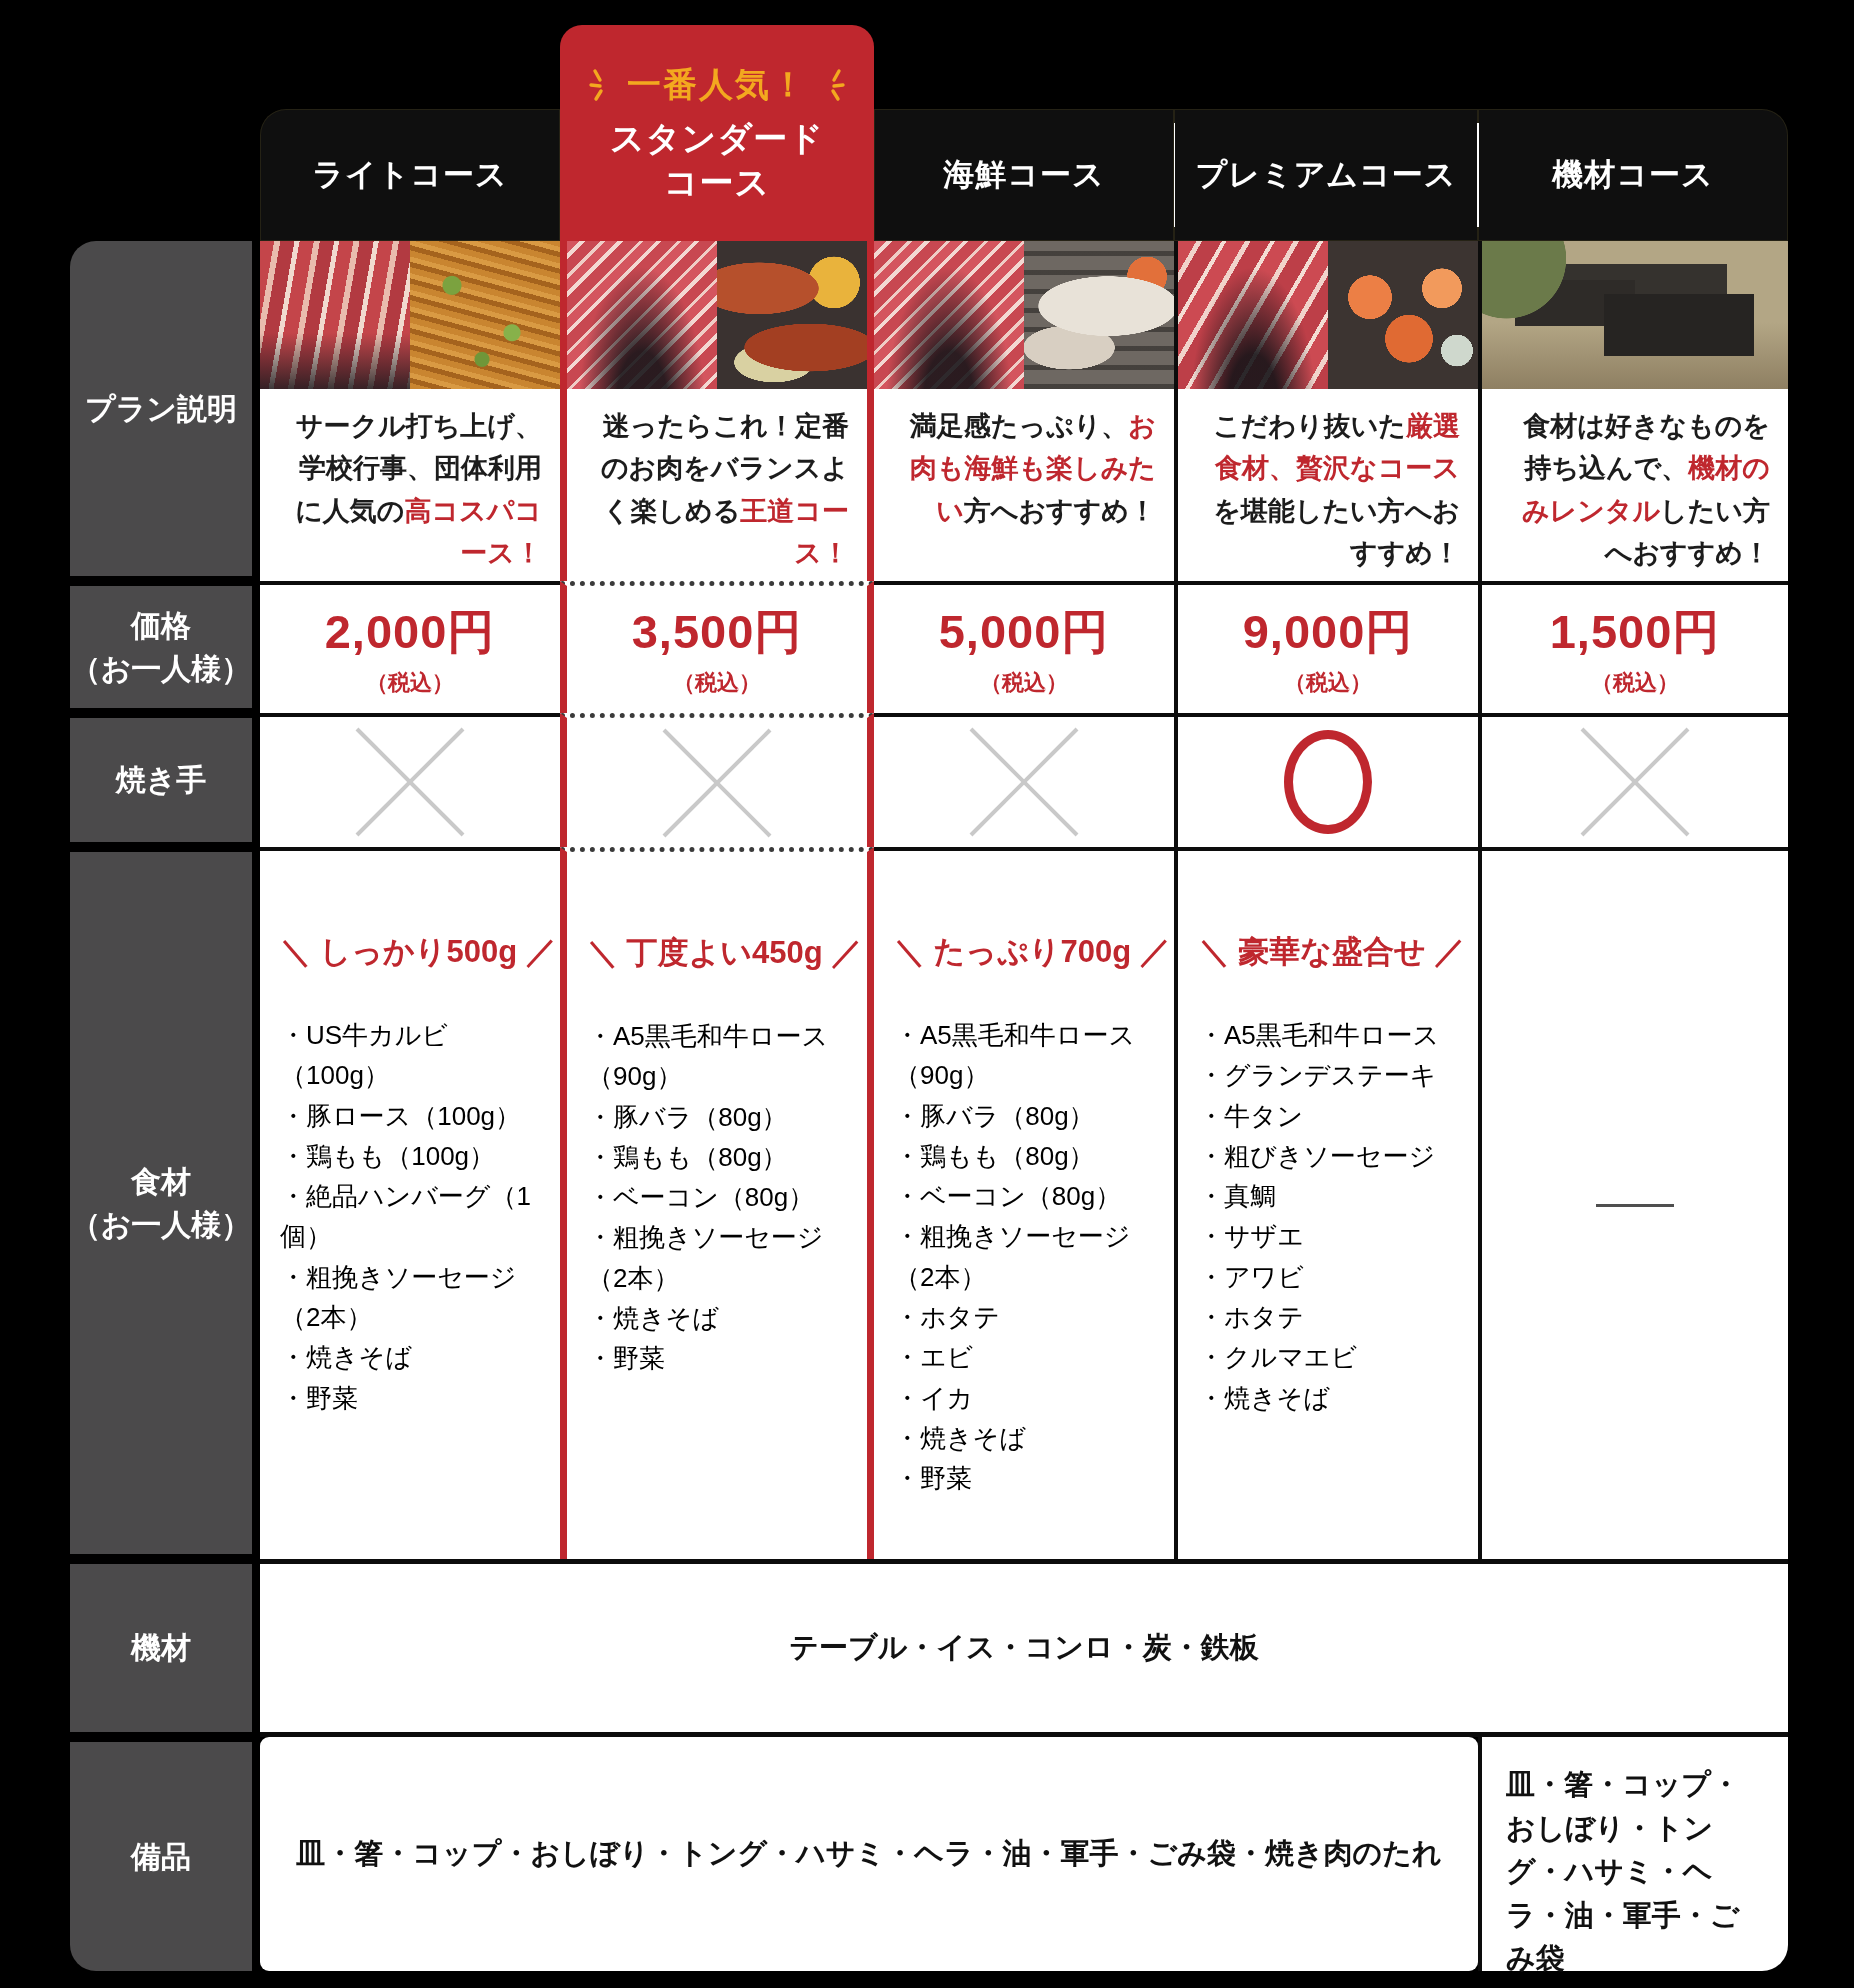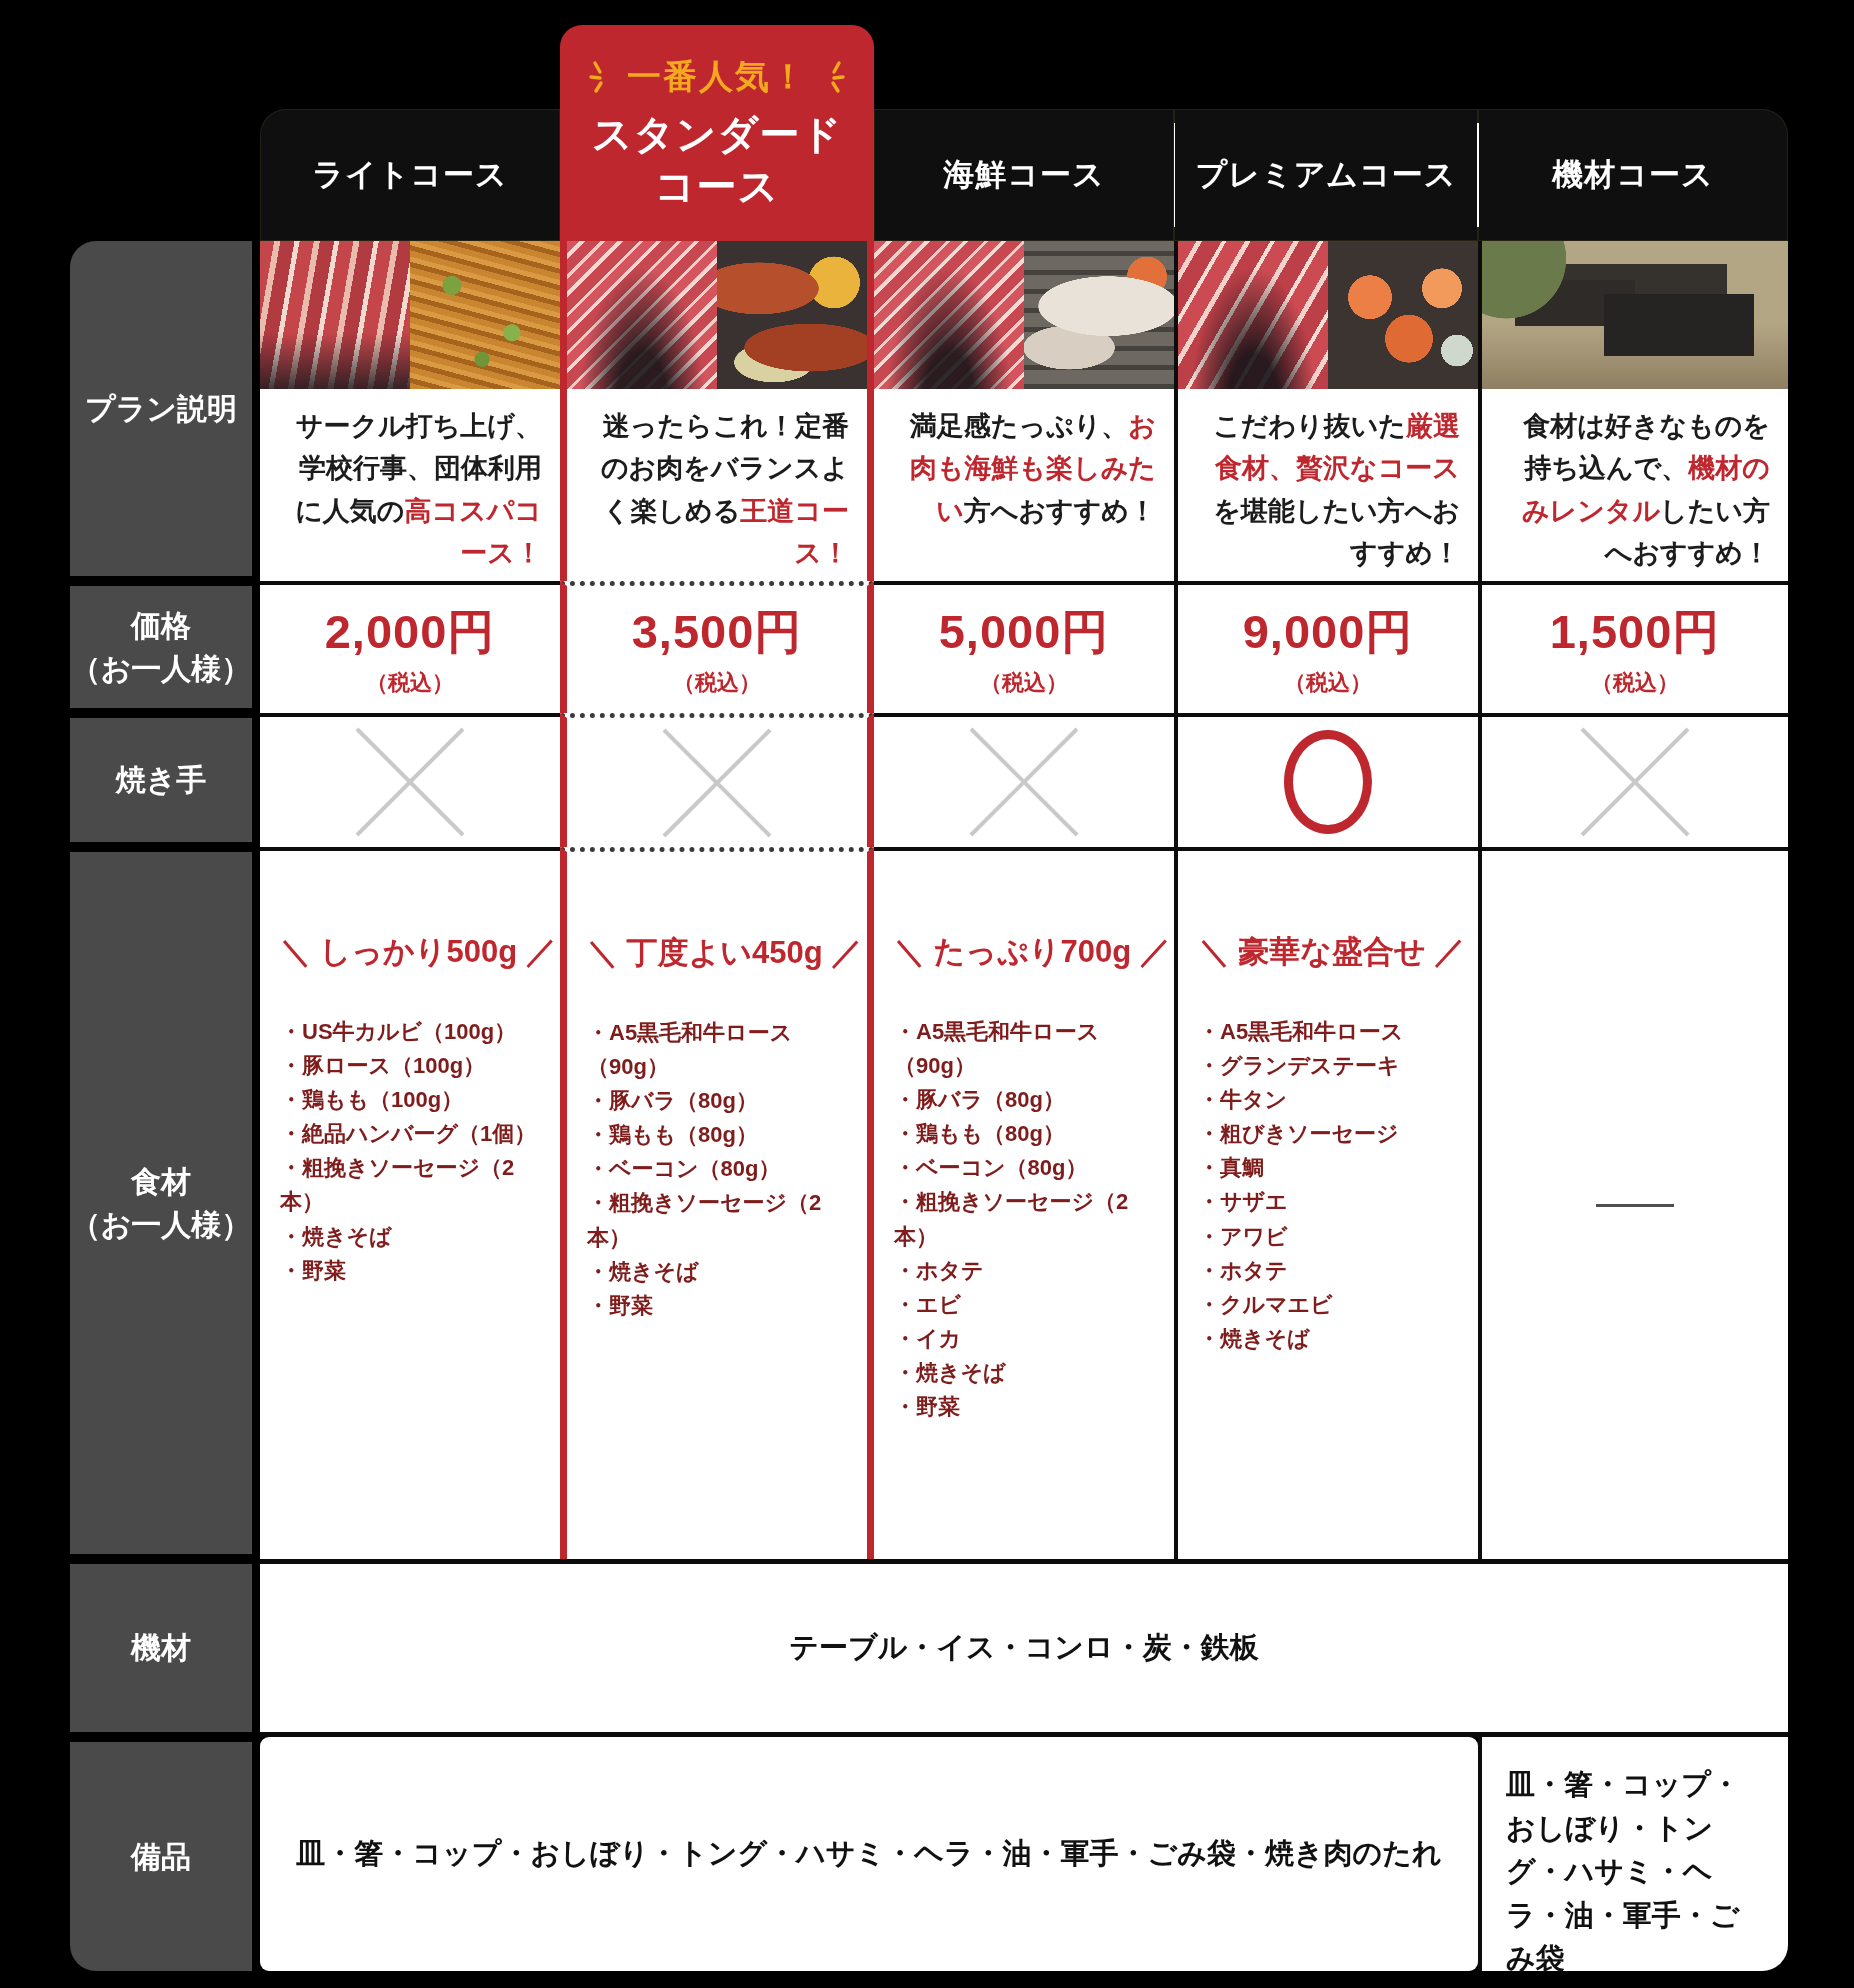--- a/index.html
+++ b/index.html
@@ -45,21 +45,21 @@
   .badge-cell{background:transparent;box-shadow:none;overflow:visible;}
   .badge{
     position:absolute;left:0;right:0;bottom:0;height:216px;
     background:var(--red);border-radius:22px 22px 0 0;
     display:flex;flex-direction:column;align-items:center;justify-content:center;gap:8px;
   }
   .badge-top{display:flex;align-items:center;gap:12px;color:var(--yellow);
     font-size:34px;font-weight:800;letter-spacing:2px;}
   .spark{width:26px;height:34px;}
   .spark.flip{transform:scaleX(-1);}
-  .badge-name{color:#fff;font-size:40px;font-weight:800;}
+  .badge-name{color:#fff;font-size:34px;font-weight:800;}
   
   .img{display:flex;overflow:hidden;}
   .ph{flex:1;height:100%;}
   .ph-meat{background:
     linear-gradient(to bottom,rgba(40,40,45,0) 62%,rgba(30,28,32,.85)),
     repeating-linear-gradient(100deg,#c4454a 0 14px,#e9bcae 14px 20px,#b23a41 20px 34px,#f1dacf 34px 39px);
     background-color:#57524e;}
   .ph-yakisoba{background:
     radial-gradient(circle at 28% 30%,#7ba23f 0 9px,transparent 10px),
     radial-gradient(circle at 68% 62%,#87b14a 0 8px,transparent 9px),
@@ -113,21 +113,21 @@
   .mark-x{width:112px;height:112px;}
   .mark-x::before,.mark-x::after{
     content:"";position:absolute;top:54px;left:-19px;width:150px;height:4px;background:var(--mark-gray);
   }
   .mark-x::before{transform:rotate(45deg);}
   .mark-x::after{transform:rotate(-45deg);}
   .mark-o{width:88px;height:104px;border:9px solid var(--red);border-radius:50%;}
   
   .ingr{padding:80px 12px 0 20px;}
   .portion{color:var(--red);font-size:31px;font-weight:800;text-align:center;margin-bottom:42px;white-space:nowrap;}
-  .items{font-size:22px;font-weight:700;color:#7f1d1d;line-height:1.55;}
+  .items{font-size:26px;font-weight:400;color:#000000;line-height:1.55;}
   .ingr.center{display:flex;align-items:center;justify-content:center;padding:0;}
   .dash{width:78px;height:3px;background:#4f4f4f;}
   
   .equip,.sup-main{
     display:flex;align-items:center;justify-content:center;
     font-size:29px;font-weight:700;color:#111;
   }
   .equip{border-top:5px solid var(--line);border-bottom:5px solid var(--line);}
   .sup-k{
     padding:26px 36px 0 24px;font-size:29px;font-weight:700;color:#111;line-height:1.5;

